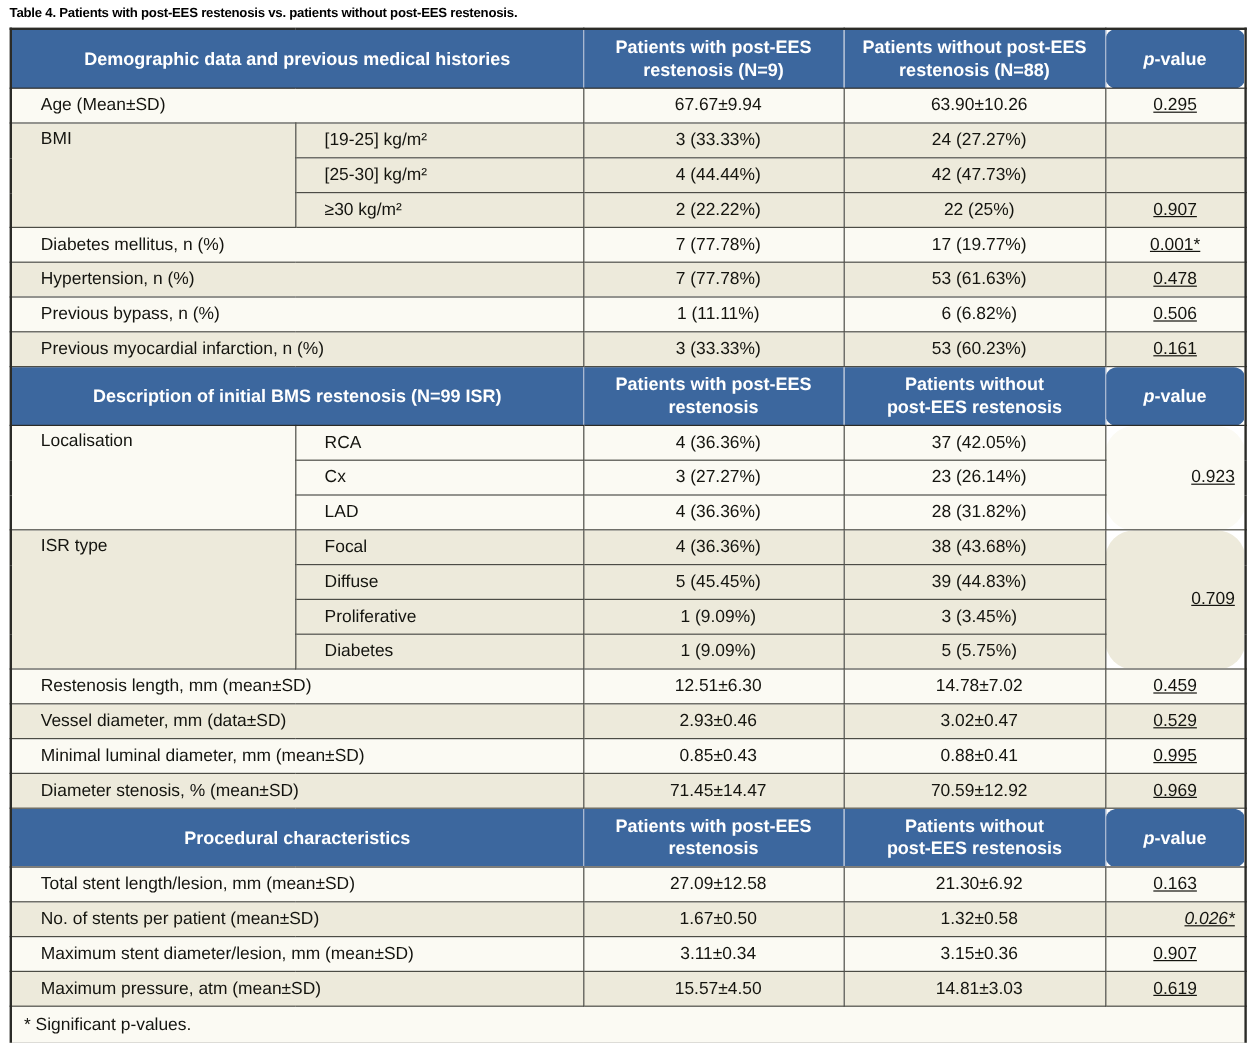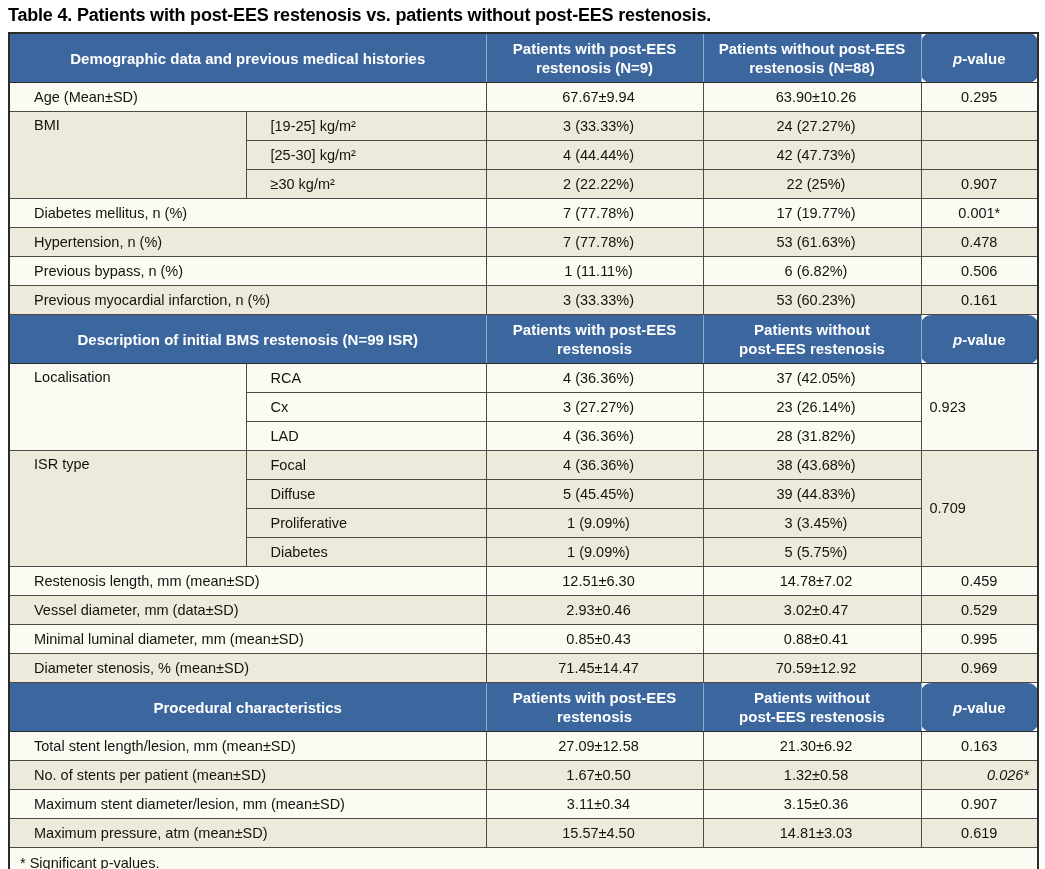--- a/index.html
+++ b/index.html
@@ -4,21 +4,21 @@
 <style>
   html,body{margin:0;padding:0;}
   body{
     width:1045px;height:869px;background:#ffffff;
     font-family:"Liberation Sans","DejaVu Sans",sans-serif;
     color:var(--text,#14140f);
     -webkit-font-smoothing:antialiased;
   }
   #screen{position:relative;width:1045px;height:869px;overflow:hidden;}
   .title{
-    font-size:18px;font-weight:bold;letter-spacing:-0.2px;
+    font-size:11px;font-weight:bold;letter-spacing:-0.2px;
     margin:5px 0 6px 8px;color:#000;
   }
   table.main{
     border-collapse:collapse;table-layout:fixed;
     margin-left:8px;width:1029px;
     border:2px solid var(--outer,#2b2b27);
   }
   col.c1{width:237px}col.c2{width:240px}col.c3{width:217px}col.c4{width:218px}col.c5{width:117px}
   td{
     border:1px solid var(--border,#4c4c45);
@@ -35,24 +35,24 @@
     border-right:1px solid var(--hdiv,#93a7c6);
     white-space:pre-line;
     vertical-align:middle;
   }
   td.hc.first{border-left-color:var(--outer,#2b2b27);}
   td.hc.last{border-right-color:var(--outer,#2b2b27);border-radius:10px;}
   td.w{background:var(--white-row,#fbfaf3);}
   td.b{background:var(--beige-row,#edeadb);}
   td.lab{text-align:left;padding-left:24px;}
   td.val{text-align:center;padding-left:16px;}
-  td.pv{text-align:center;}
+  td.pv{text-align:center;text-decoration:underline;}
   td.pv.ital{font-style:italic;text-align:right;}
   td.group-top{vertical-align:top;padding-top:4px;}
-  td.pmerge{vertical-align:middle;text-align:left;}
+  td.pmerge{vertical-align:middle;text-align:right;border-radius:24px;}
   td.foot{text-align:left;padding-left:10px;height:24px;}
   .it{font-style:italic;}
 </style>
 </head>
 <body>
 
 <div id="screen">
   <div class="title">Table 4. Patients with post-EES restenosis vs. patients without post-EES restenosis.</div>
   <table class="main">
     <colgroup>

